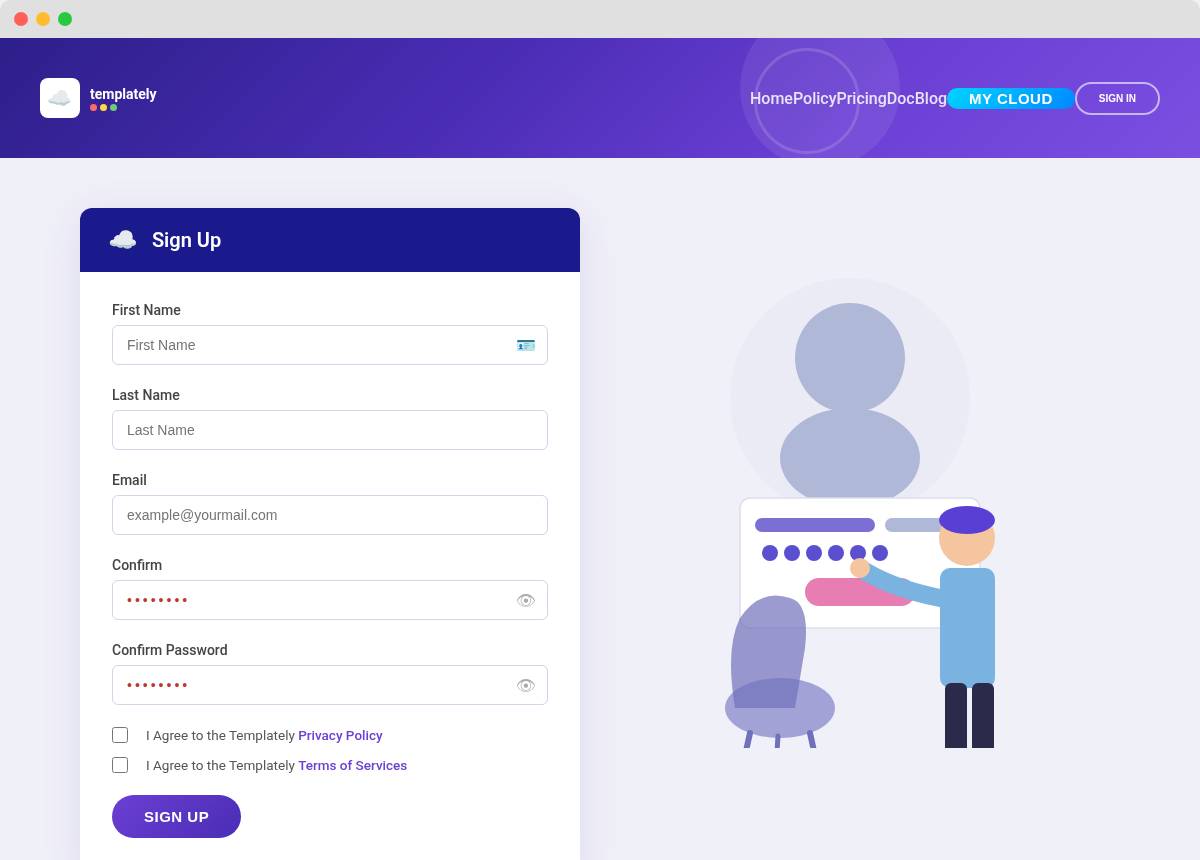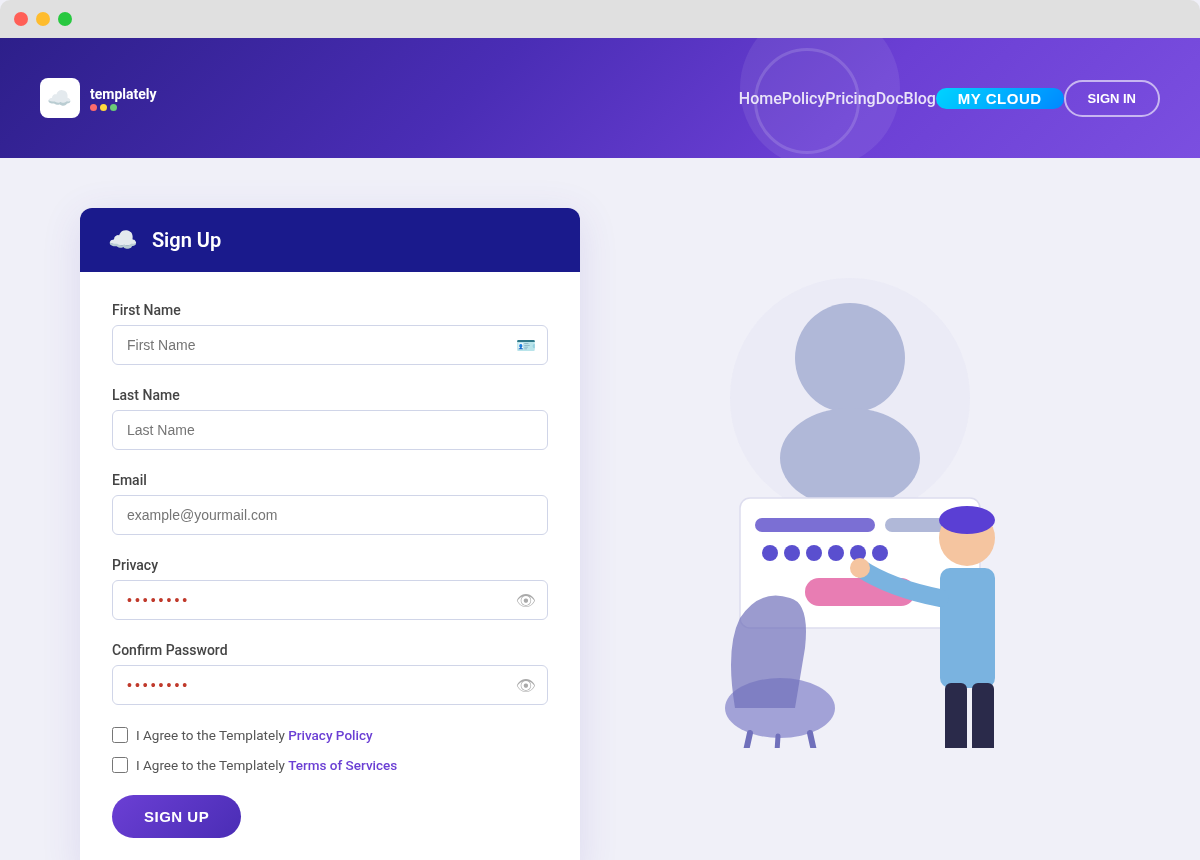--- a/index.html
+++ b/index.html
@@ -111,21 +111,21 @@
       font-weight: 700;
       cursor: pointer;
       letter-spacing: 0.5px;
     }
     .btn-signin {
       background: transparent;
       color: white;
       border: 2px solid rgba(255,255,255,0.6);
       padding: 9px 22px;
       border-radius: 25px;
-      font-size: 13px;
+      font-size: 10px;
       font-weight: 600;
       cursor: pointer;
     }
 
     
     .main-content {
       display: flex;
       padding: 50px 80px;
       gap: 40px;
       align-items: flex-start;
@@ -200,20 +200,21 @@
       gap: 8px;
     }
     .checkbox-group input[type="checkbox"] {
       width: 16px; height: 16px;
       cursor: pointer;
       accent-color: #6b3fd4;
     }
     .checkbox-label {
       font-size: 13.5px;
       color: #555;
+      margin-left: 10px;
     }
     .checkbox-label a {
       color: #6b3fd4;
       text-decoration: none;
       font-weight: 500;
     }
 
     .btn-signup {
       background: linear-gradient(135deg, #6b3fd4, #4a2db5);
       color: white;
@@ -305,21 +306,21 @@
       
       <div class="form-group">
         <label class="form-label">Email</label>
         <div class="form-input-wrapper">
           <input class="form-input" type="email" placeholder="example@yourmail.com" style="">
         </div>
       </div>
 
       
       <div class="form-group">
-        <label class="form-label">Privacy</label>
+        <label class="form-label">Confirm</label>
         <div class="form-input-wrapper">
           <input class="form-input" type="password" value="12345678" style="color: rgb(192, 57, 43); letter-spacing: 3px;">
           <span class="input-icon">👁</span>
         </div>
       </div>
 
       
       <div class="form-group">
         <label class="form-label">Confirm Password</label>
         <div class="form-input-wrapper">

